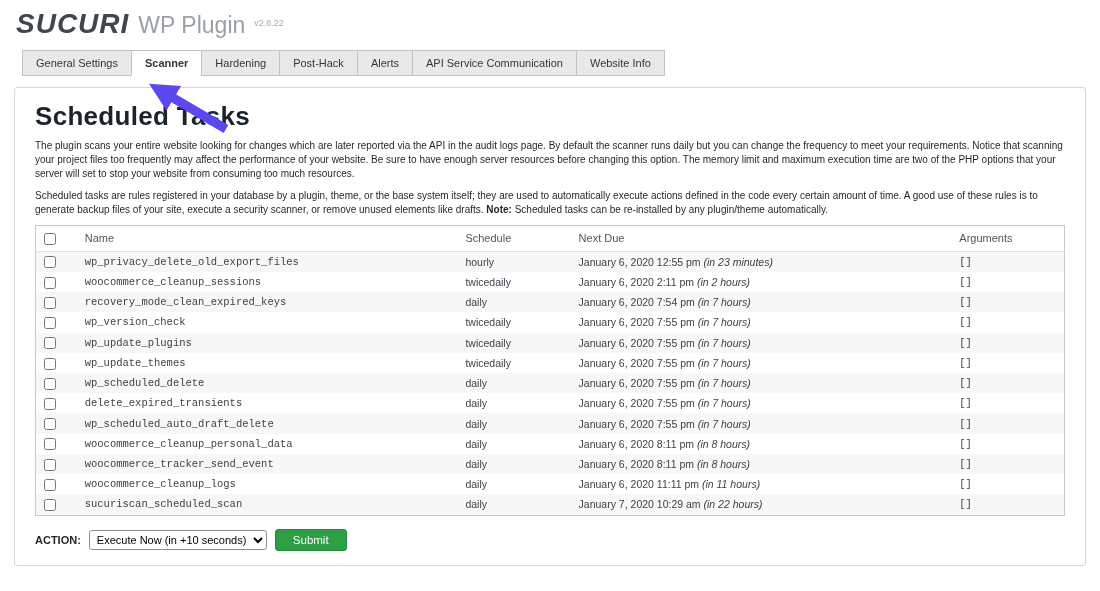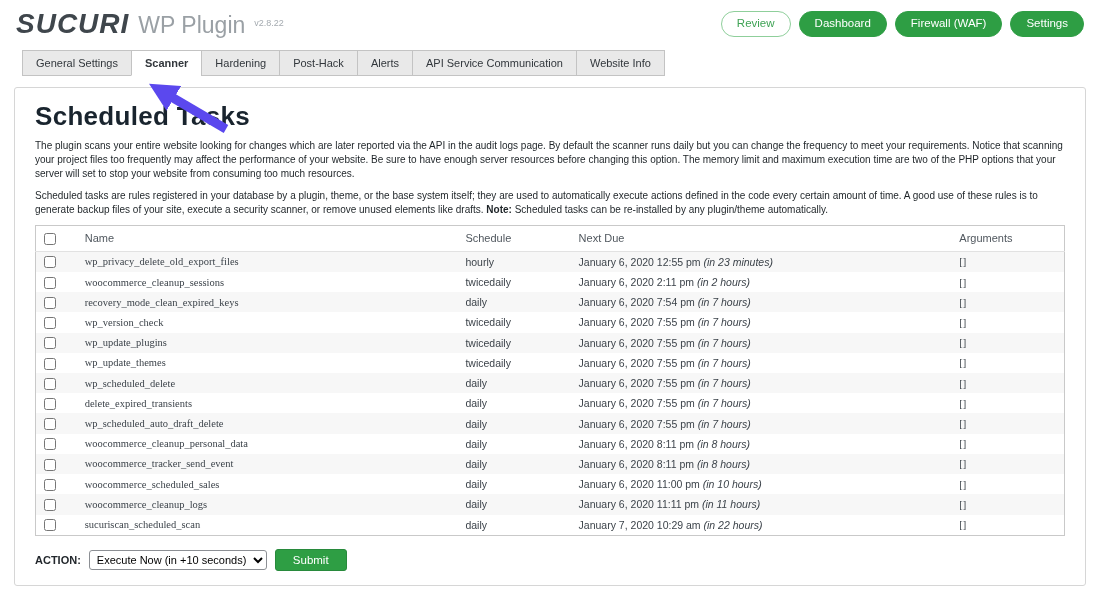--- a/index.html
+++ b/index.html
@@ -49,21 +49,21 @@
   .desc strong { font-weight:bold; }
 
   
   table.tasks { width:100%; border-collapse:collapse; border:1px solid #c9c9c9; margin-top:4px; }
   table.tasks th {
     text-align:left; font-weight:400; color:#50575e; font-size:11px;
     padding:6px 8px; background:#fff; border-bottom:1px solid #e2e2e2;
   }
   table.tasks td { padding:3.5px 8px; font-size:10.5px; color:#3c434a; }
   table.tasks tbody tr:nth-child(odd) { background:#f7f7f7; }
-  .mono { font-family:Liberation Serif, serif; font-size:10px; }
+  .mono { font-family:Liberation Mono, monospace; font-size:10px; }
   .col-cb { width:26px; }
   .col-name { width:37%;margin-left:40px; }
   .col-sched { width:11%; }
   .col-due { width:37%; }
   .col-args { width:11%; }
   .col-due em { font-style:italic; }
   input[type="checkbox"] { width:12px; height:12px; margin:0; vertical-align:middle; cursor:pointer; }
 
   
   .action-row { display:flex; align-items:center; gap:8px; margin:13px 0 2px 0; }
@@ -79,26 +79,20 @@
 </style>
 </head>
 <body>
 
 <div class="topbar">
   <div class="brand">
     <span class="brand-logo">sucuri</span>
     <span class="brand-product">WP Plugin</span>
     <span class="brand-version">v2.8.22</span>
   </div>
-  <div class="header-buttons">
-      <button class="hbtn outline">Review</button>
-      <button class="hbtn solid">Dashboard</button>
-      <button class="hbtn solid">Firewall (WAF)</button>
-      <button class="hbtn solid">Settings</button>
-    </div>
 </div>
 
 <div class="tabbar">
     <div class="tab">General Settings</div>
     <div class="tab active">Scanner</div>
     <div class="tab">Hardening</div>
     <div class="tab">Post-Hack</div>
     <div class="tab">Alerts</div>
     <div class="tab">API Service Communication</div>
     <div class="tab">Website Info</div>
@@ -194,27 +188,20 @@
         </tr>
         <tr>
           <td class="col-cb"><input type="checkbox" style=""></td>
           <td class="col-name mono">woocommerce_tracker_send_event</td>
           <td class="col-sched">daily</td>
           <td class="col-due">January 6, 2020 8:11 pm <em>(in 8 hours)</em></td>
           <td class="col-args mono">[]</td>
         </tr>
         <tr>
           <td class="col-cb"><input type="checkbox" style=""></td>
-          <td class="col-name mono">woocommerce_scheduled_sales</td>
-          <td class="col-sched">daily</td>
-          <td class="col-due">January 6, 2020 11:00 pm <em>(in 10 hours)</em></td>
-          <td class="col-args mono">[]</td>
-        </tr>
-        <tr>
-          <td class="col-cb"><input type="checkbox" style=""></td>
           <td class="col-name mono">woocommerce_cleanup_logs</td>
           <td class="col-sched">daily</td>
           <td class="col-due">January 6, 2020 11:11 pm <em>(in 11 hours)</em></td>
           <td class="col-args mono">[]</td>
         </tr>
         <tr>
           <td class="col-cb"><input type="checkbox" style=""></td>
           <td class="col-name mono">sucuriscan_scheduled_scan</td>
           <td class="col-sched">daily</td>
           <td class="col-due">January 7, 2020 10:29 am <em>(in 22 hours)</em></td>

